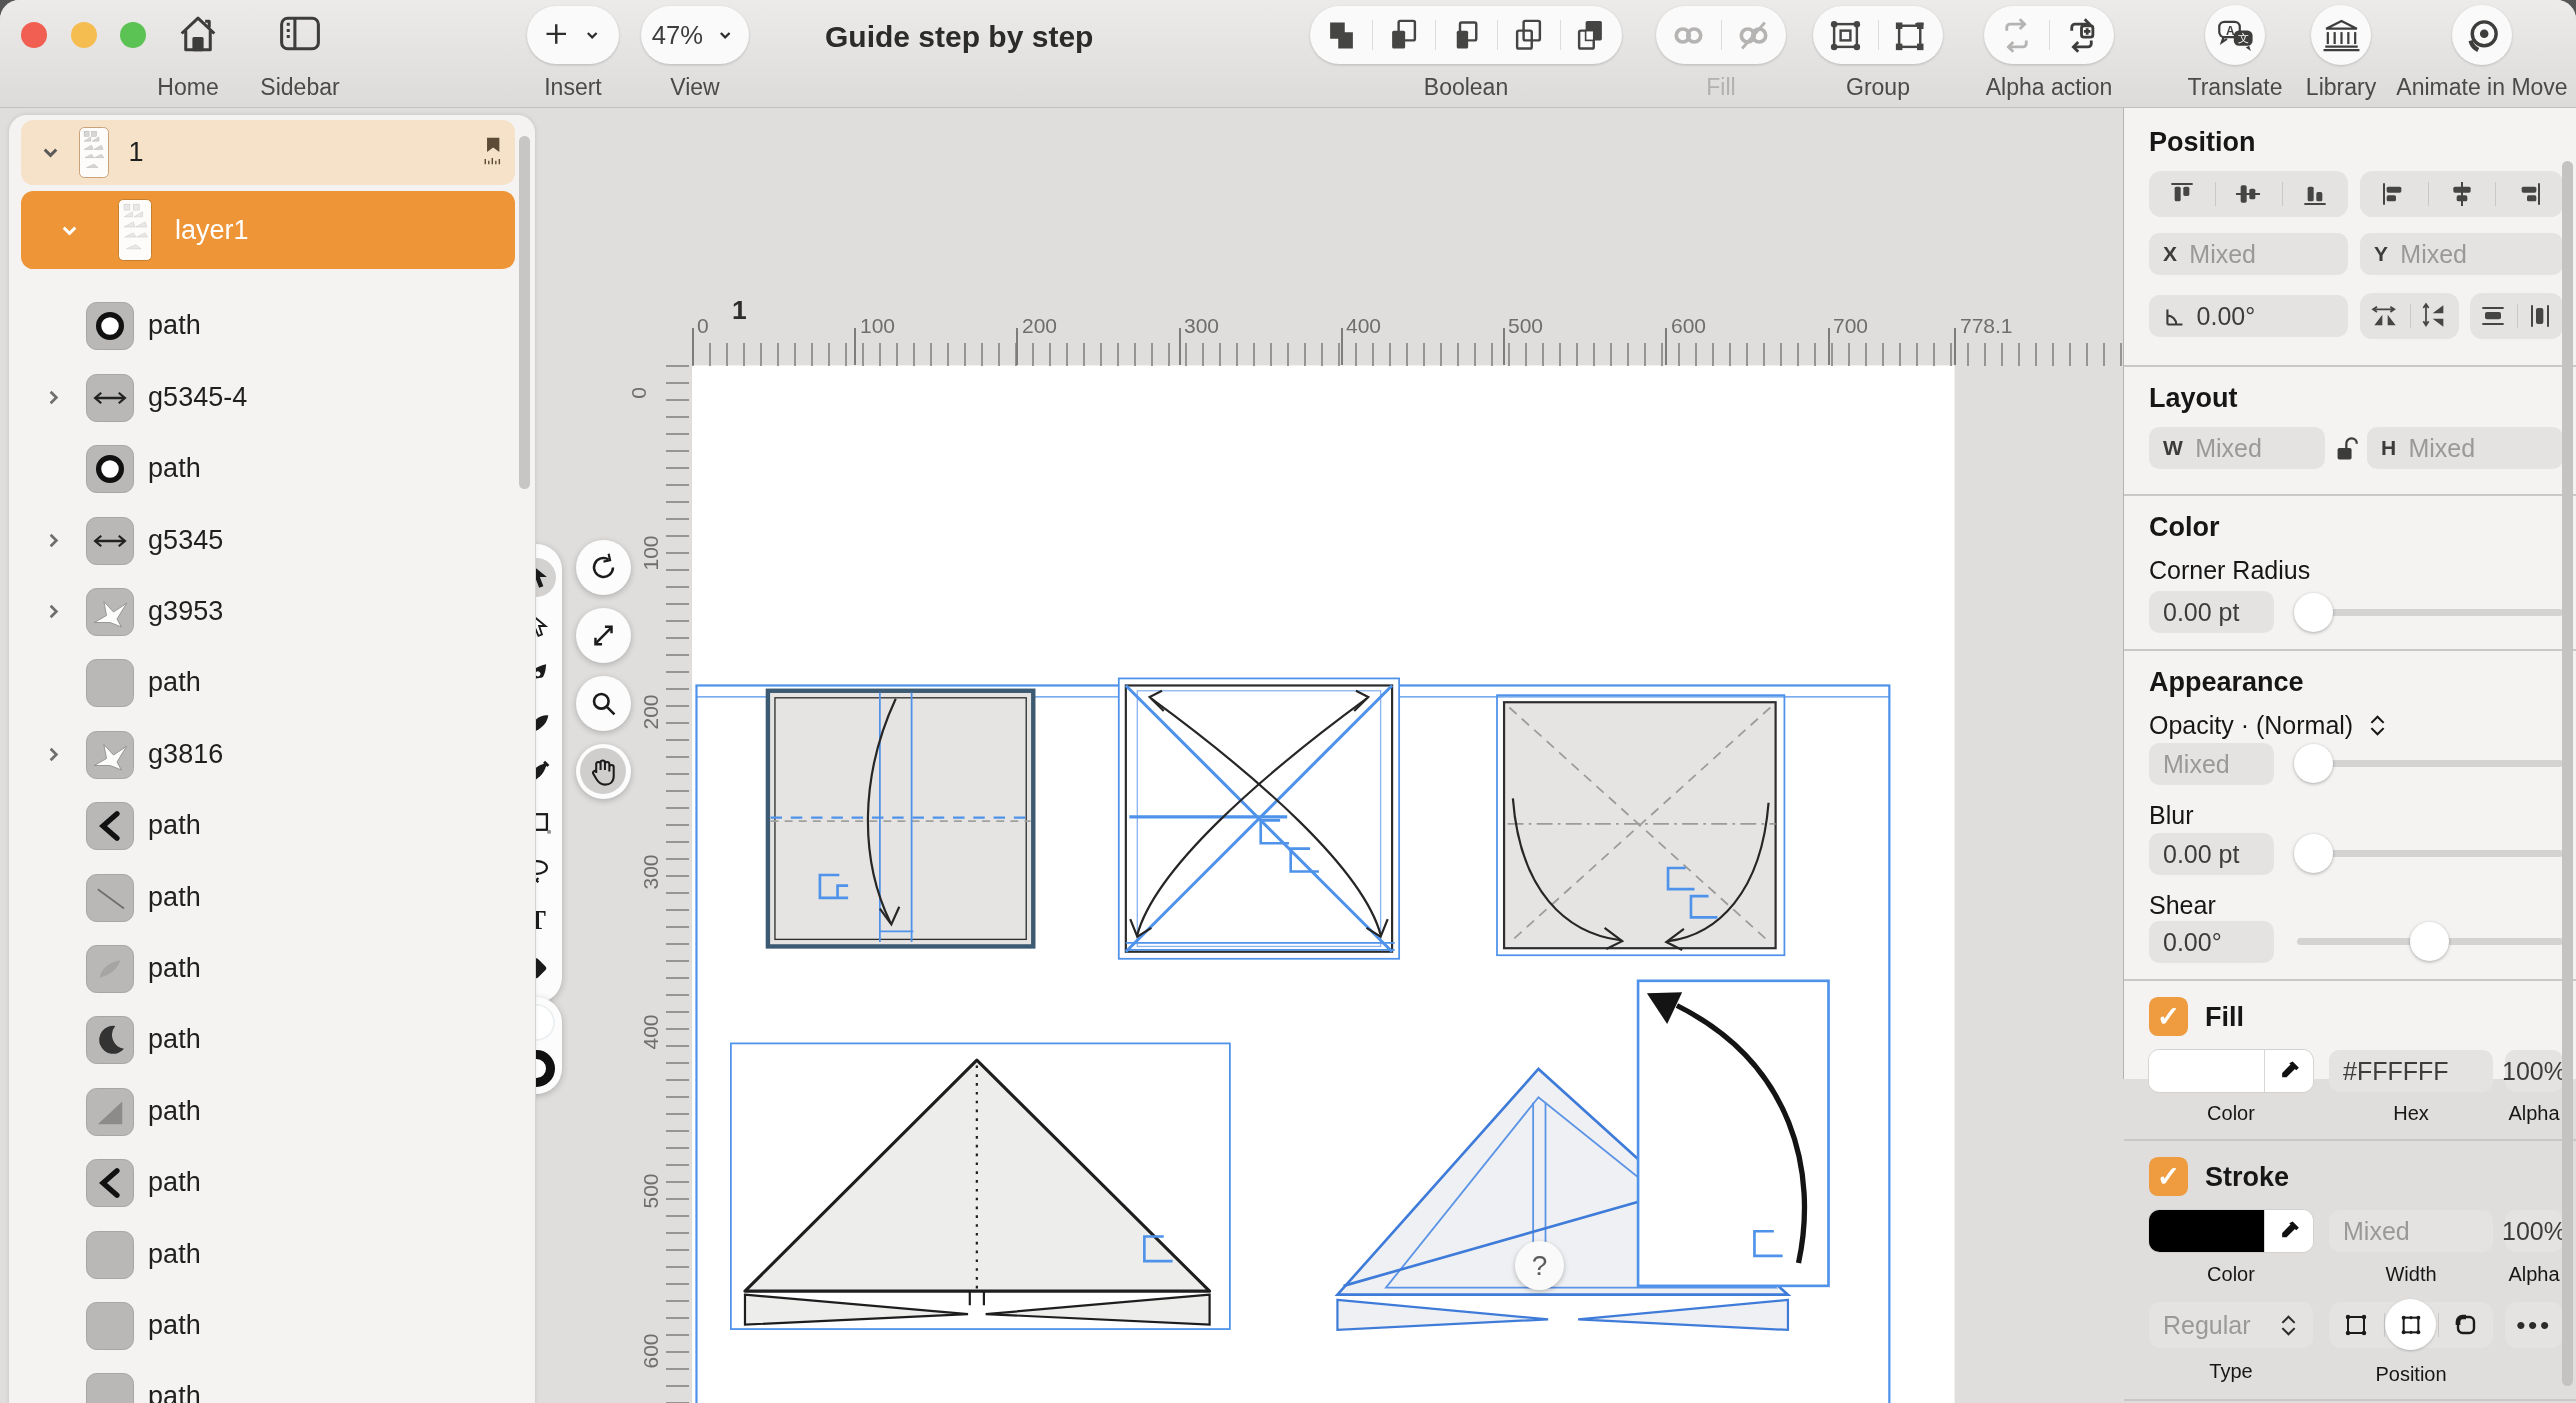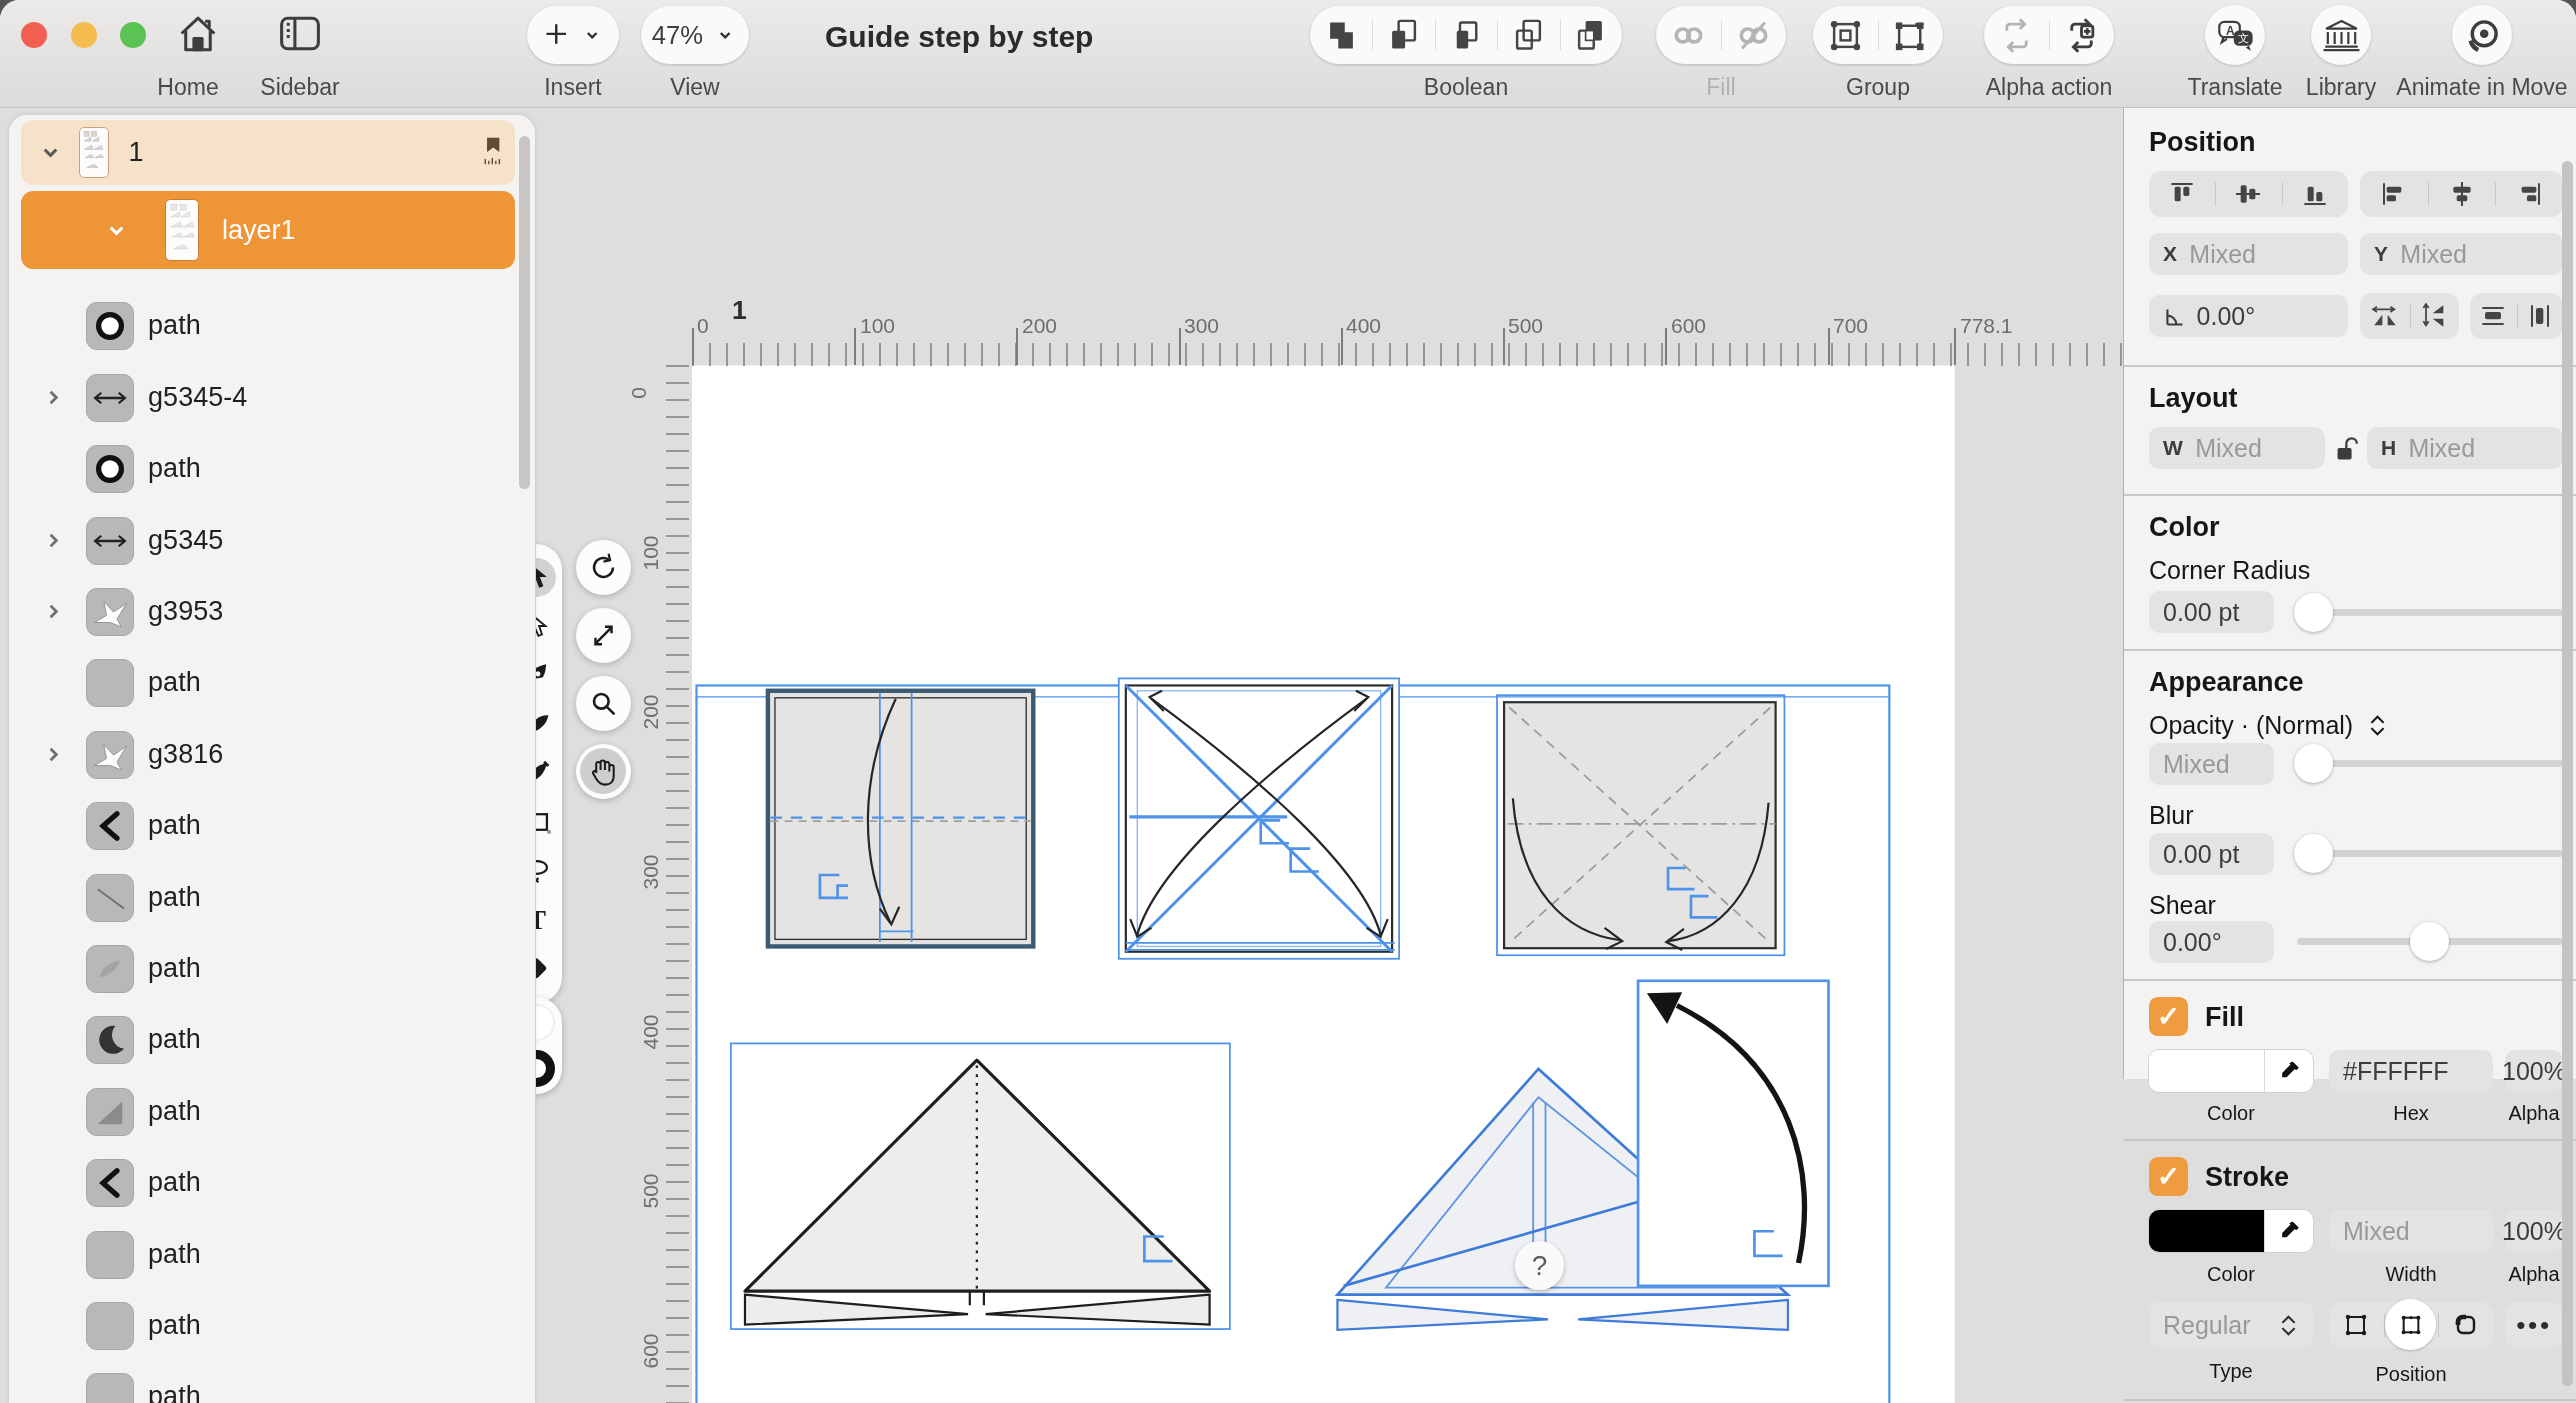--- a/index.html
+++ b/index.html
@@ -24,21 +24,21 @@
   .circle-btn { position:absolute; top:5.3px; width:60px; height:60px; border-radius:50%;
     background:#fbfafa; box-shadow:0 0.9px 2.6px rgba(0,0,0,.18); display:flex; align-items:center; justify-content:center; transform:translateX(-50%); }
   .circle-btn svg { width:41px; height:41px; }
   .viewtxt { font-size:25.6px; color:#3d3d3c; margin-right:8.8px; }
   
   #sidebar { position:absolute; left:8.8px; top:115px; width:526px; height:1289px;
     background:#f4f3f2; border-radius:17.6px 17.6px 0 0; box-shadow:0 0 5.3px rgba(0,0,0,.12); z-index:30; overflow:hidden; }
   #sb-scroll { position:absolute; right:5.3px; top:21px; width:10.6px; height:353px; background:#c7c6c5; border-radius:5.3px; }
   .sb-row { position:absolute; left:12.3px; right:19.4px; display:flex; align-items:center; }
   #artboard-row { top:5.3px; height:65px; background:#f6e2c8; border-radius:12.3px; }
-  #layer-row { top:76px; height:78px; background:#ee9537; border-radius:12.3px;padding-left:47px; }
+  #layer-row { top:76px; height:78px; background:#ee9537; border-radius:12.3px; }
   .chev { width:23px; height:23px; flex:none; }
   .sb-thumb { flex:none; border-radius:5.3px; border:1.8px solid #caa27a; background:#fdfcfb; }
   .sb-item { position:absolute; left:12.3px; right:19.4px; height:69px; display:flex; align-items:center; }
   .sb-item .spacer { width:65px; flex:none; }
   .sb-item .chevbox { width:65px; flex:none; display:flex; justify-content:center; }
   .sb-icon { width:48px; height:48px; border-radius:10.6px; background:#b9b8b7; border:1.8px solid #a7a6a5; flex:none;
     display:flex; align-items:center; justify-content:center; overflow:hidden; }
   .sb-icon svg { width:42px; height:42px; }
   .sb-label { margin-left:14px; font-size:27px; color:#1f1f1e; }
   

